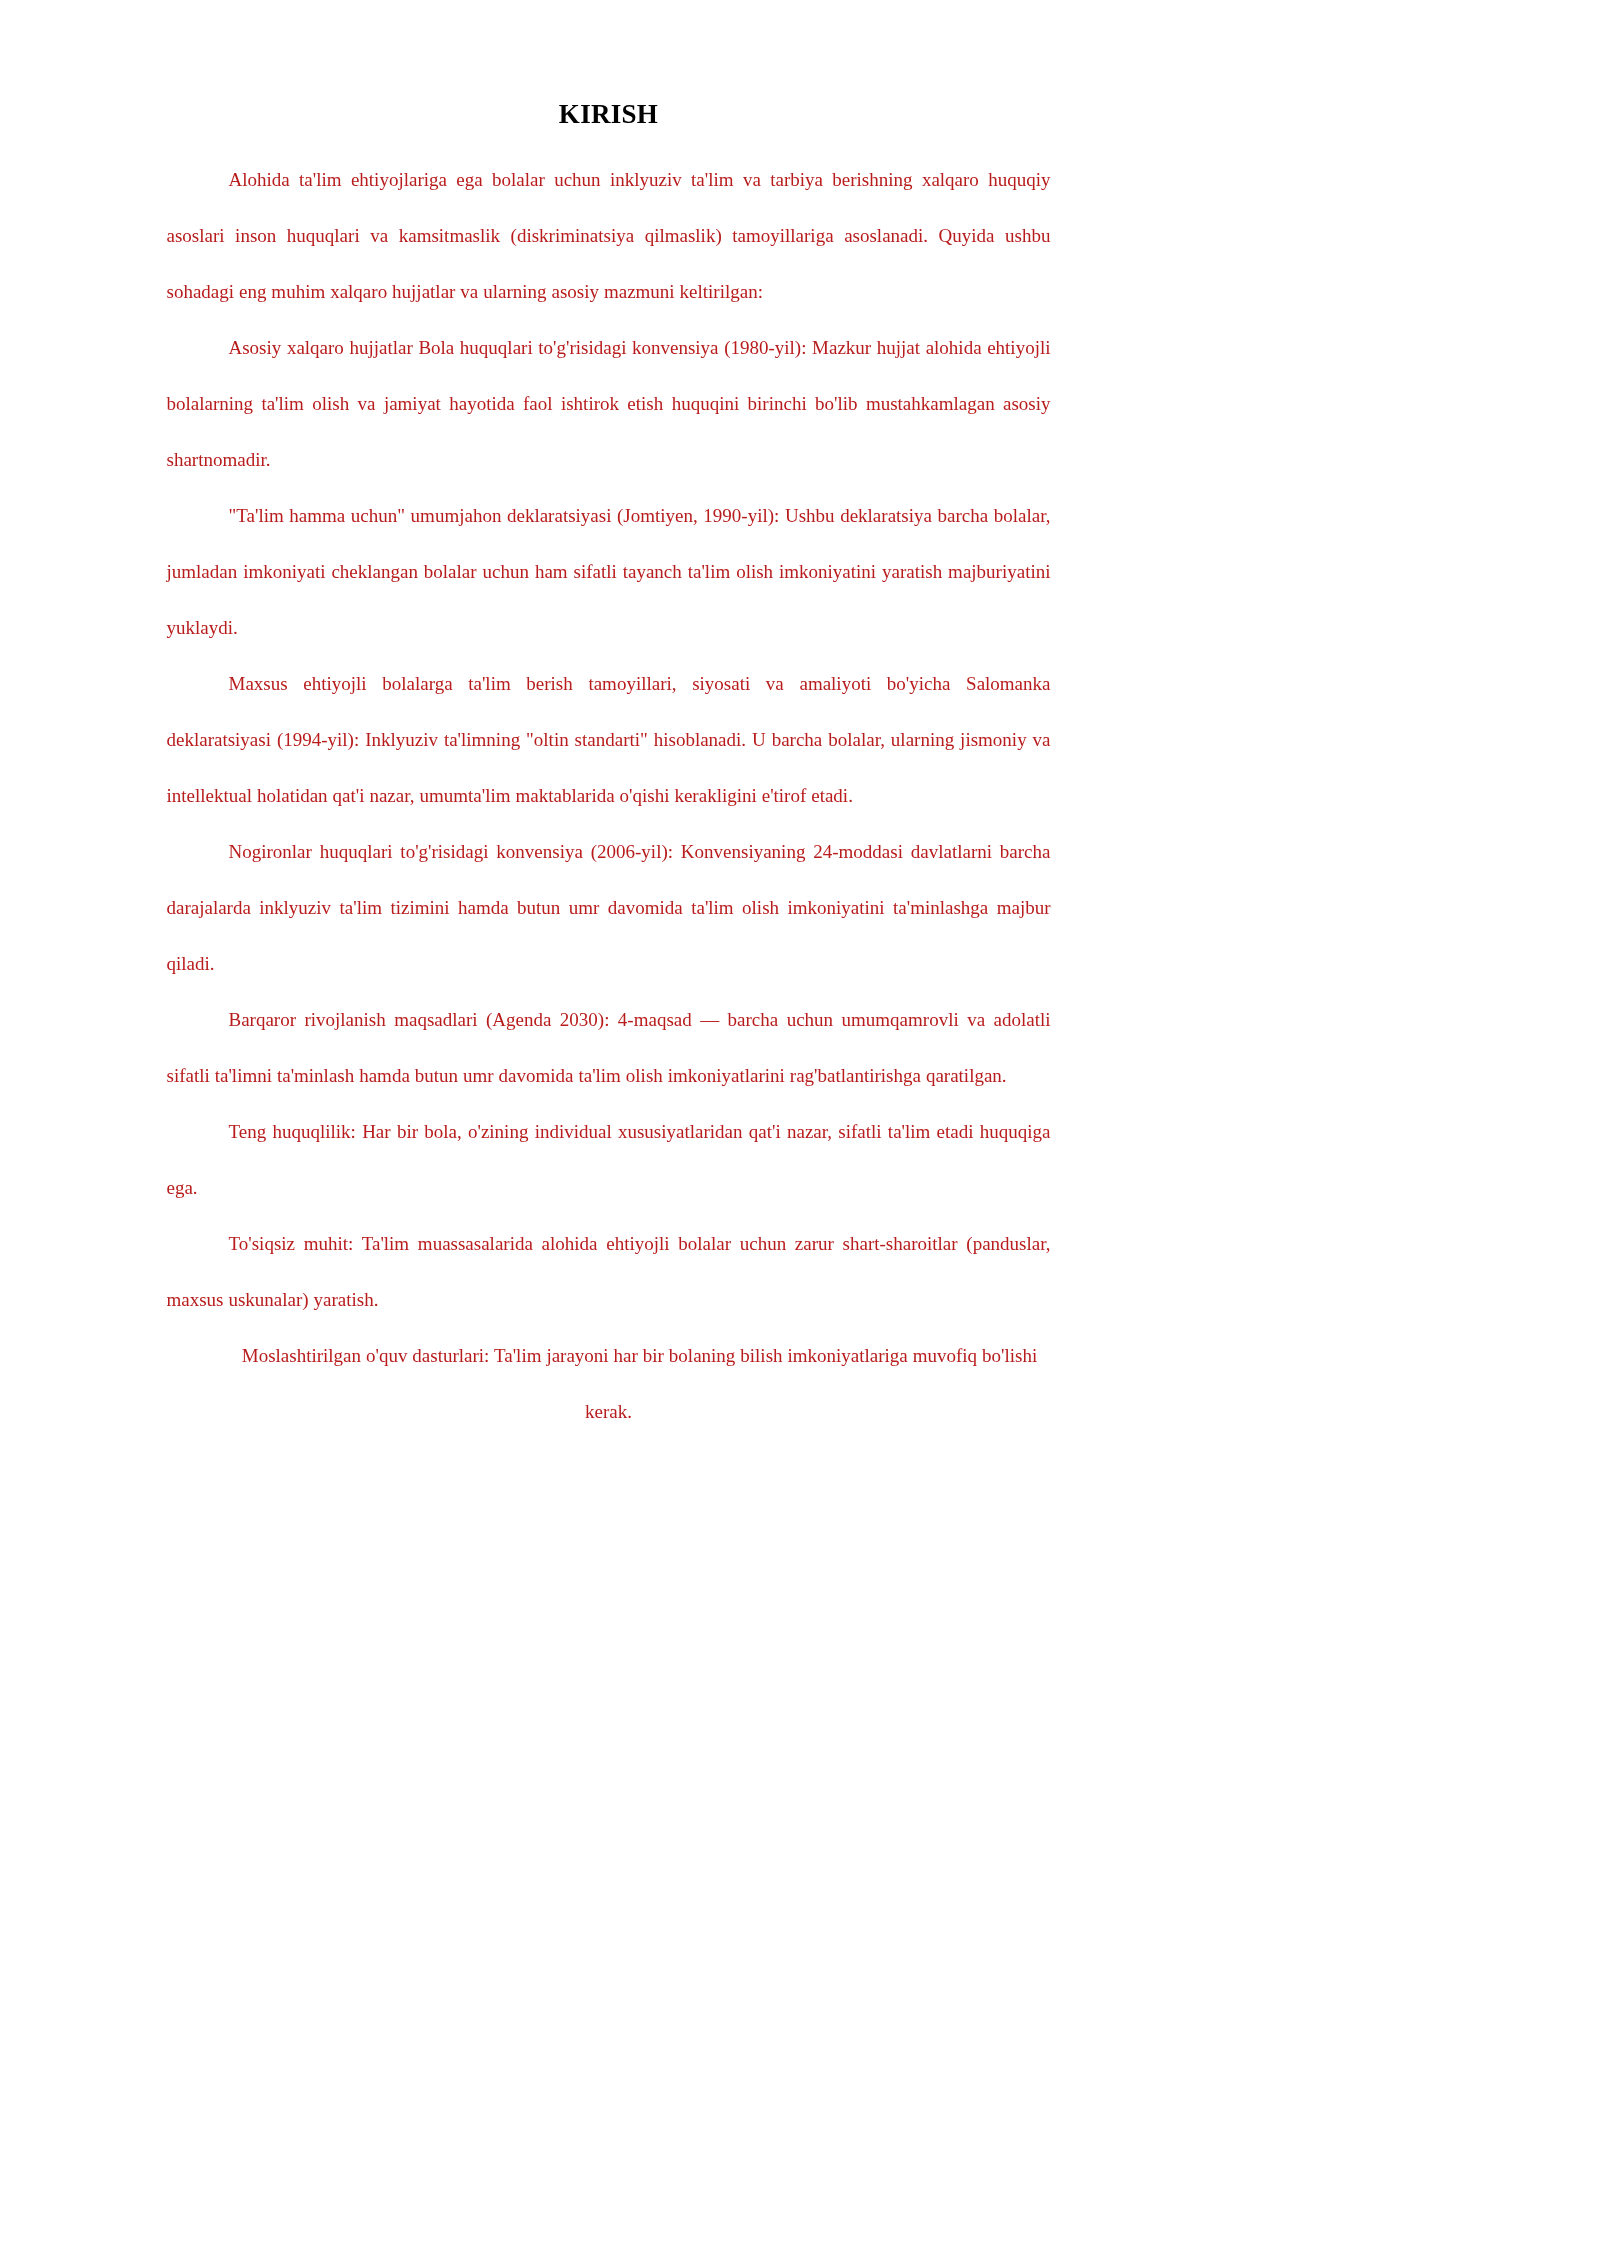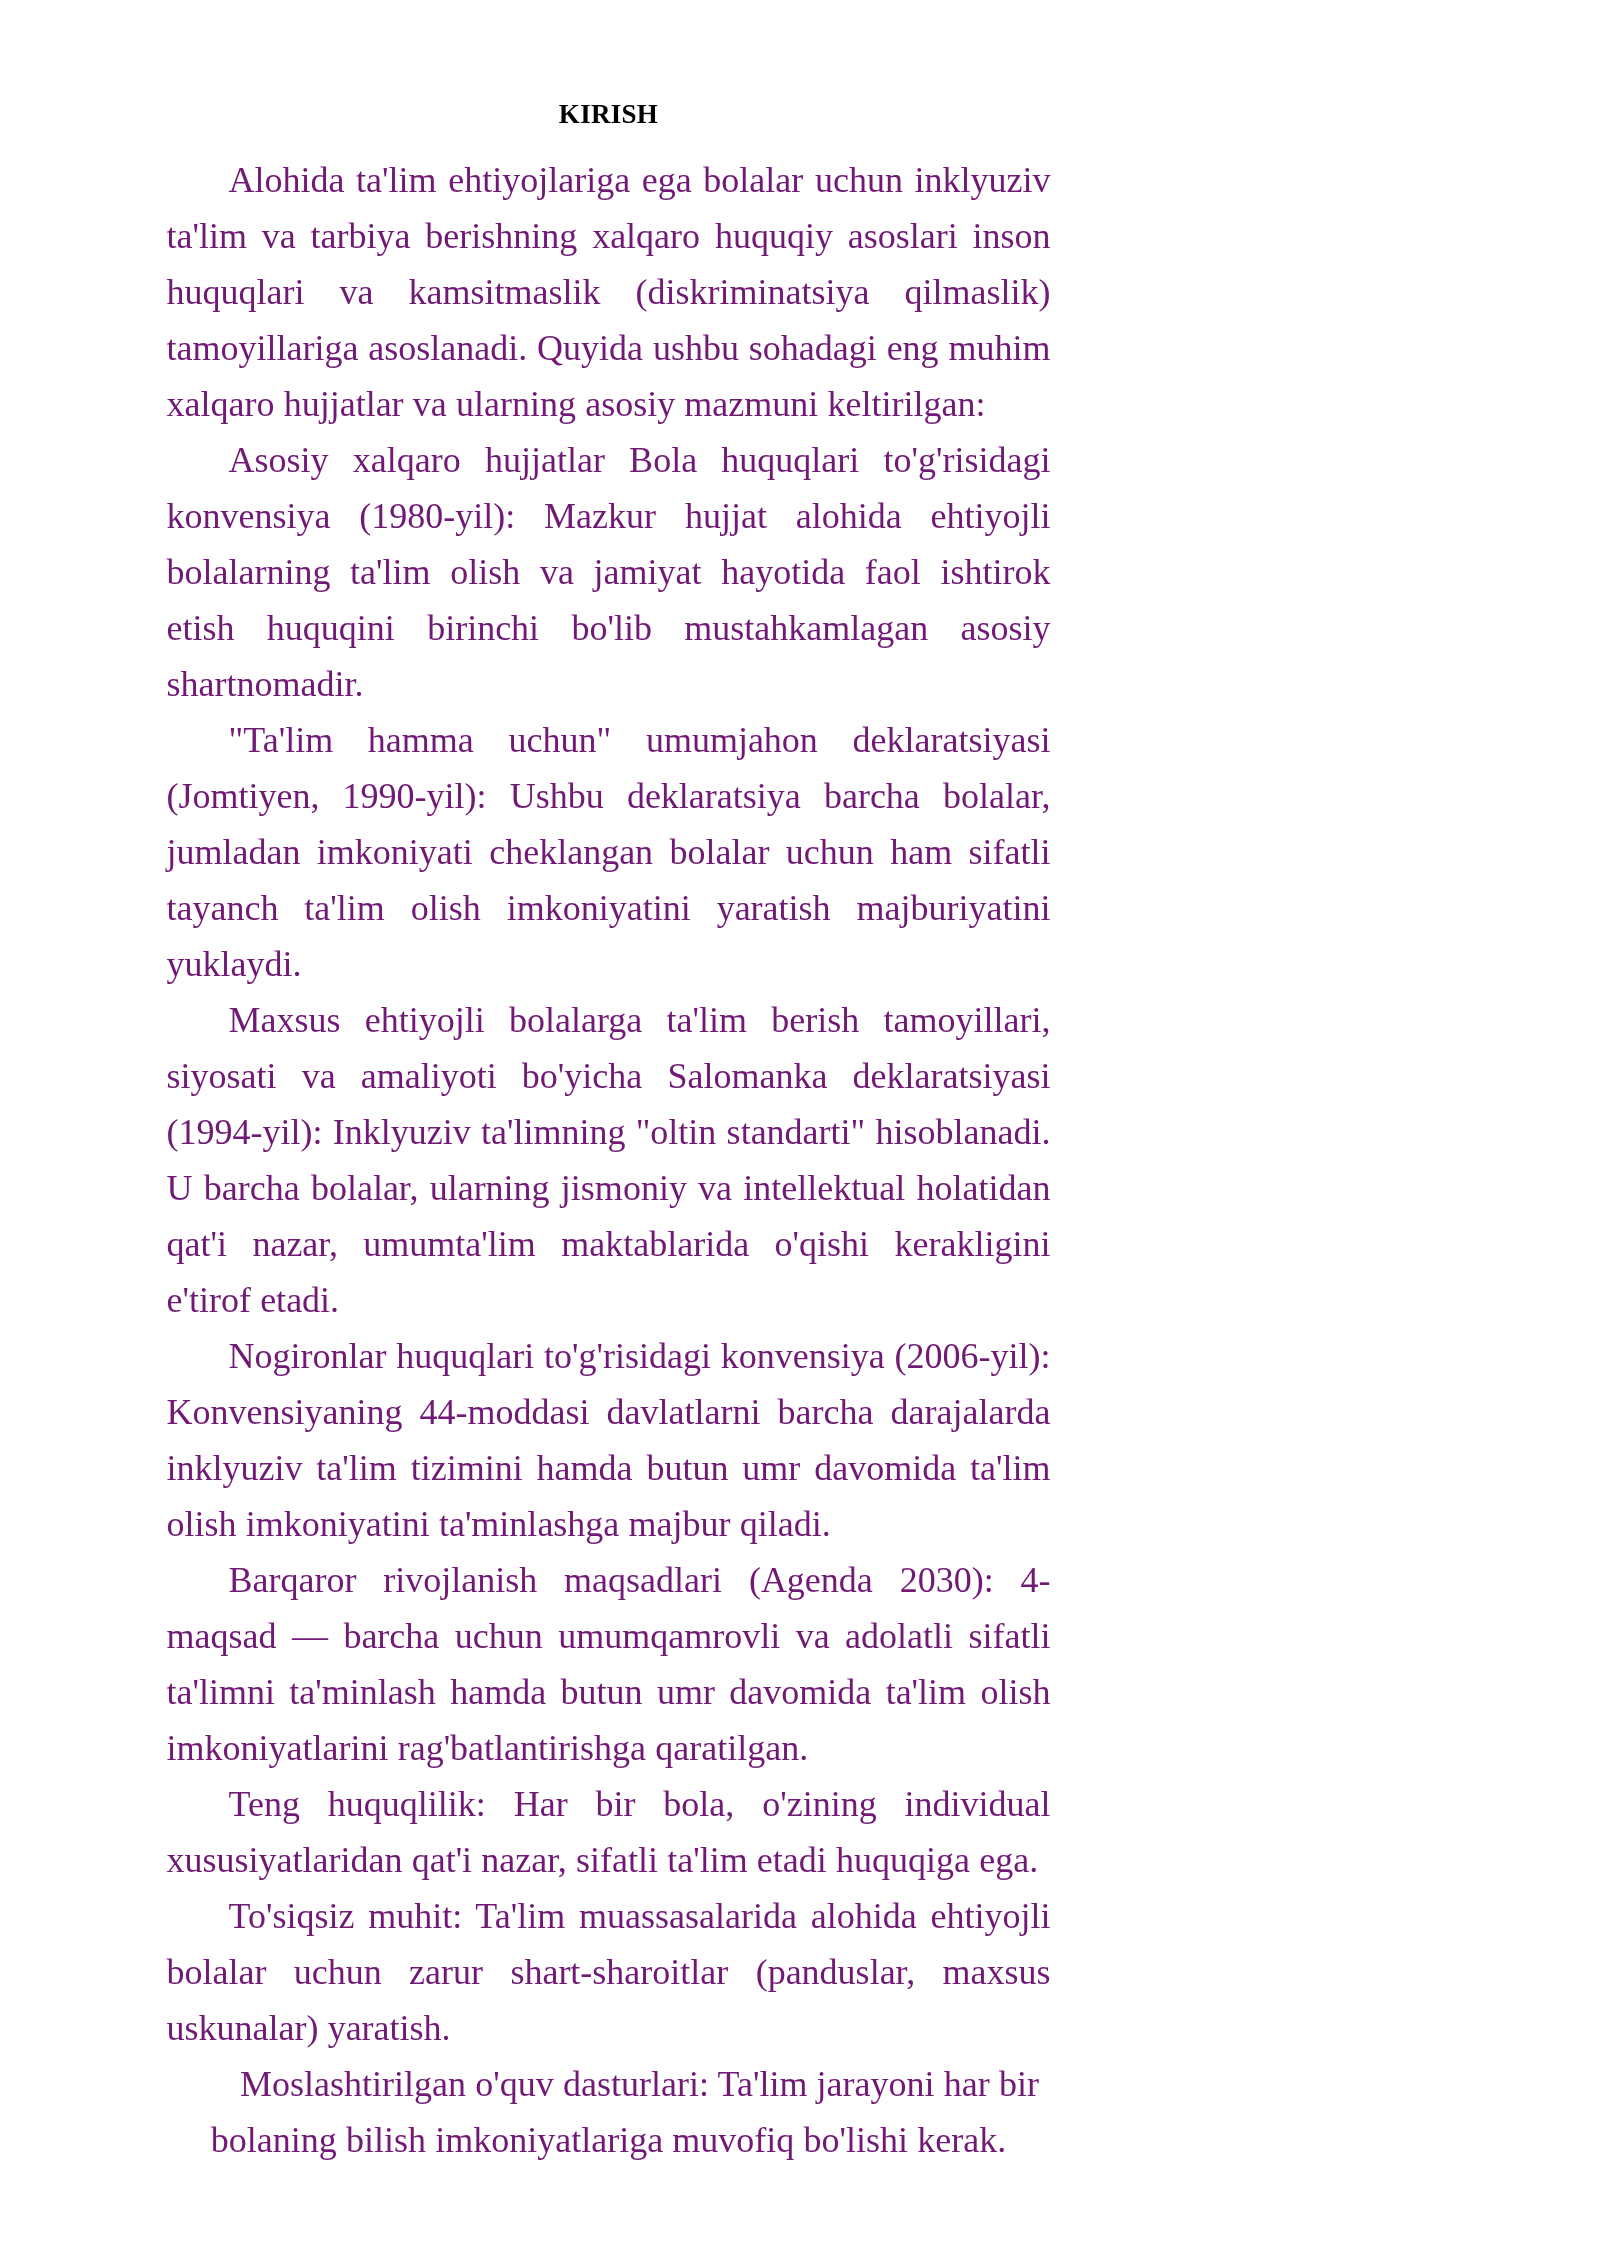--- a/index.html
+++ b/index.html
@@ -31,23 +31,23 @@
     font-weight: bold;
     text-align: center;
     color: #000000;
     letter-spacing: 0.3px;
     margin: 0 0 18px 0;
     line-height: 1.4;
   }
 
   p.body-par {
     font-family: "Liberation Serif", "DejaVu Serif", serif;
-    font-size: 36px;
+    font-size: 19px;
     font-weight: normal;
-    color: #701a75;
+    color: #b91c1c;
     text-align: justify;
     text-justify: inter-word;
     line-height: 56px;
     margin: 0;
     text-indent: 62px;
     -webkit-hyphens: none;
     hyphens: none;
     word-spacing: 0.2px;
   }
 
@@ -64,21 +64,21 @@
     <h1 class="doc-title">KIRISH</h1>
 
     <p class="body-par">Alohida ta'lim ehtiyojlariga ega bolalar uchun inklyuziv ta'lim va tarbiya berishning xalqaro huquqiy asoslari inson huquqlari va kamsitmaslik (diskriminatsiya qilmaslik) tamoyillariga asoslanadi. Quyida ushbu sohadagi eng muhim xalqaro hujjatlar va ularning asosiy mazmuni keltirilgan:</p>
 
     <p class="body-par">Asosiy xalqaro hujjatlar Bola huquqlari to'g'risidagi konvensiya (1980-yil): Mazkur hujjat alohida ehtiyojli bolalarning ta'lim olish va jamiyat hayotida faol ishtirok etish huquqini birinchi bo'lib mustahkamlagan asosiy shartnomadir.</p>
 
     <p class="body-par">"Ta'lim hamma uchun" umumjahon deklaratsiyasi (Jomtiyen, 1990-yil): Ushbu deklaratsiya barcha bolalar, jumladan imkoniyati cheklangan bolalar uchun ham sifatli tayanch ta'lim olish imkoniyatini yaratish majburiyatini yuklaydi.</p>
 
     <p class="body-par">Maxsus ehtiyojli bolalarga ta'lim berish tamoyillari, siyosati va amaliyoti bo'yicha Salomanka deklaratsiyasi (1994-yil): Inklyuziv ta'limning "oltin standarti" hisoblanadi. U barcha bolalar, ularning jismoniy va intellektual holatidan qat'i nazar, umumta'lim maktablarida o'qishi kerakligini e'tirof etadi.</p>
 
-    <p class="body-par">Nogironlar huquqlari to'g'risidagi konvensiya (2006-yil): Konvensiyaning 44-moddasi davlatlarni barcha darajalarda inklyuziv ta'lim tizimini hamda butun umr davomida ta'lim olish imkoniyatini ta'minlashga majbur qiladi.</p>
+    <p class="body-par">Nogironlar huquqlari to'g'risidagi konvensiya (2006-yil): Konvensiyaning 24-moddasi davlatlarni barcha darajalarda inklyuziv ta'lim tizimini hamda butun umr davomida ta'lim olish imkoniyatini ta'minlashga majbur qiladi.</p>
 
     <p class="body-par">Barqaror rivojlanish maqsadlari (Agenda 2030): 4-maqsad — barcha uchun umumqamrovli va adolatli sifatli ta'limni ta'minlash hamda butun umr davomida ta'lim olish imkoniyatlarini rag'batlantirishga qaratilgan.</p>
 
 
     <p class="body-par">Teng huquqlilik: Har bir bola, o'zining individual xususiyatlaridan qat'i nazar, sifatli ta'lim etadi huquqiga ega.</p>
 
     <p class="body-par">To'siqsiz muhit: Ta'lim muassasalarida alohida ehtiyojli bolalar uchun zarur shart-sharoitlar (panduslar, maxsus uskunalar) yaratish.</p>
 
     <p class="body-par">Moslashtirilgan o'quv dasturlari: Ta'lim jarayoni har bir bolaning bilish imkoniyatlariga muvofiq bo'lishi kerak.</p>
 

